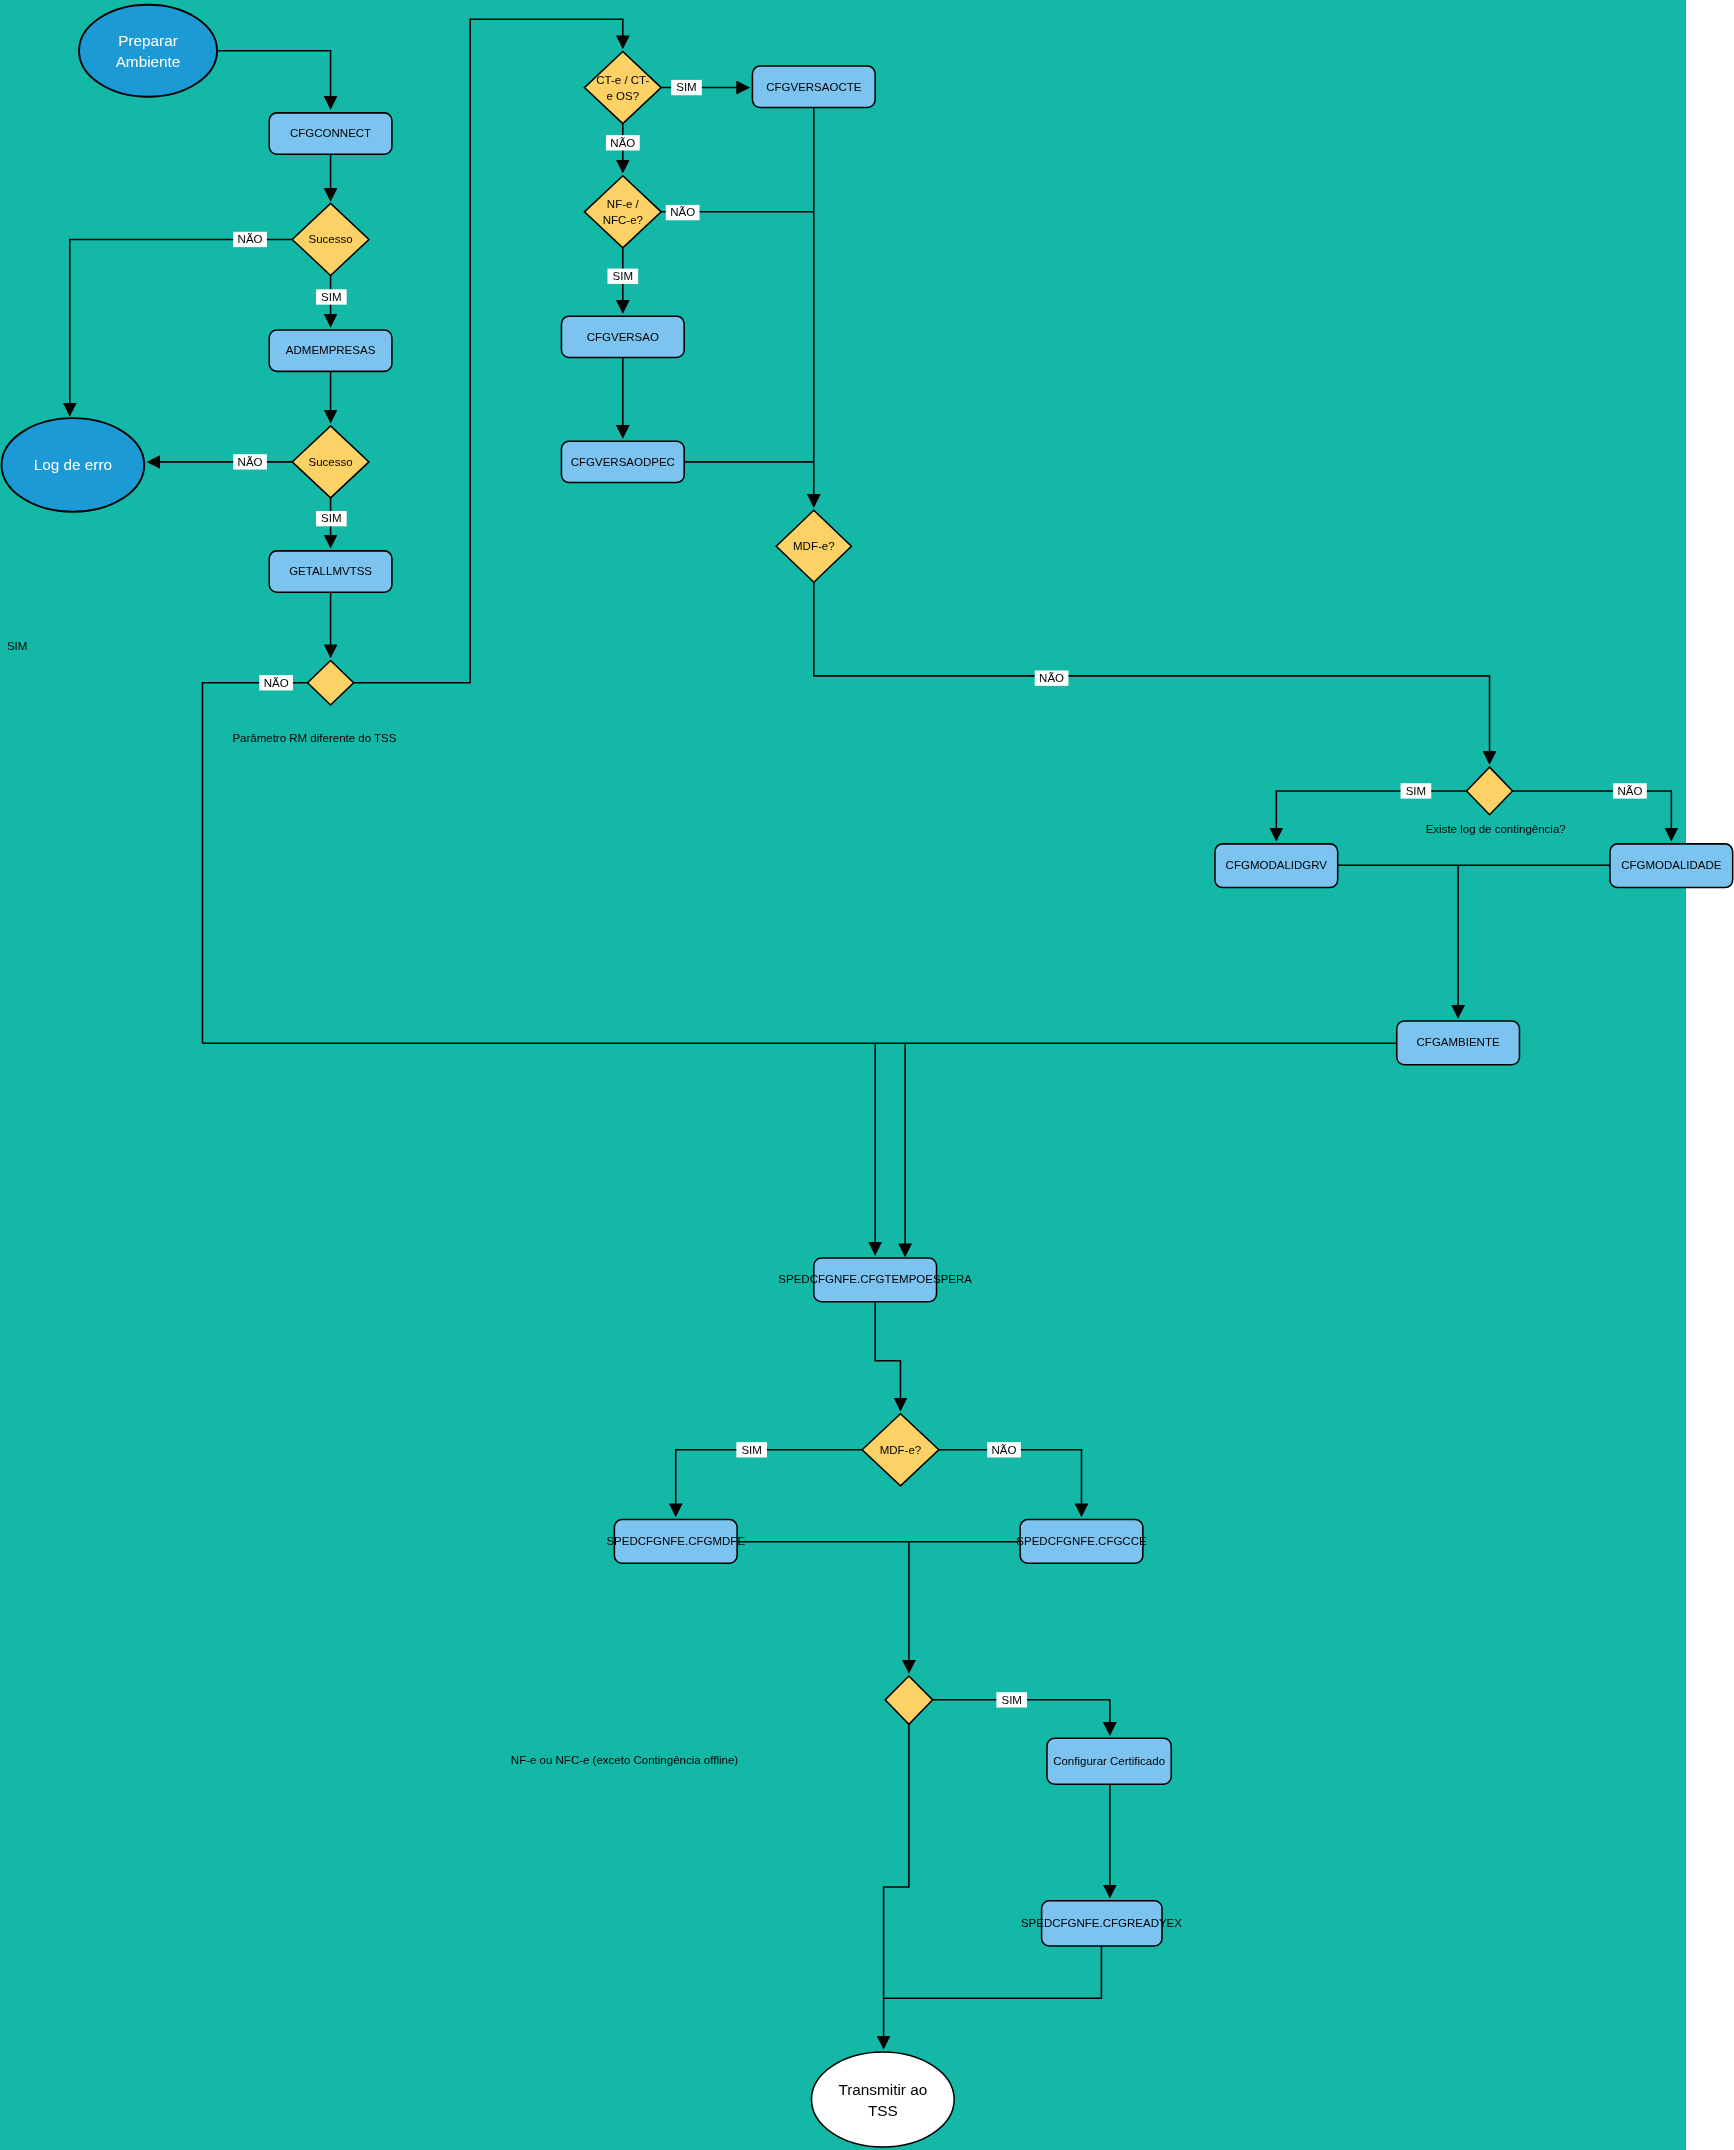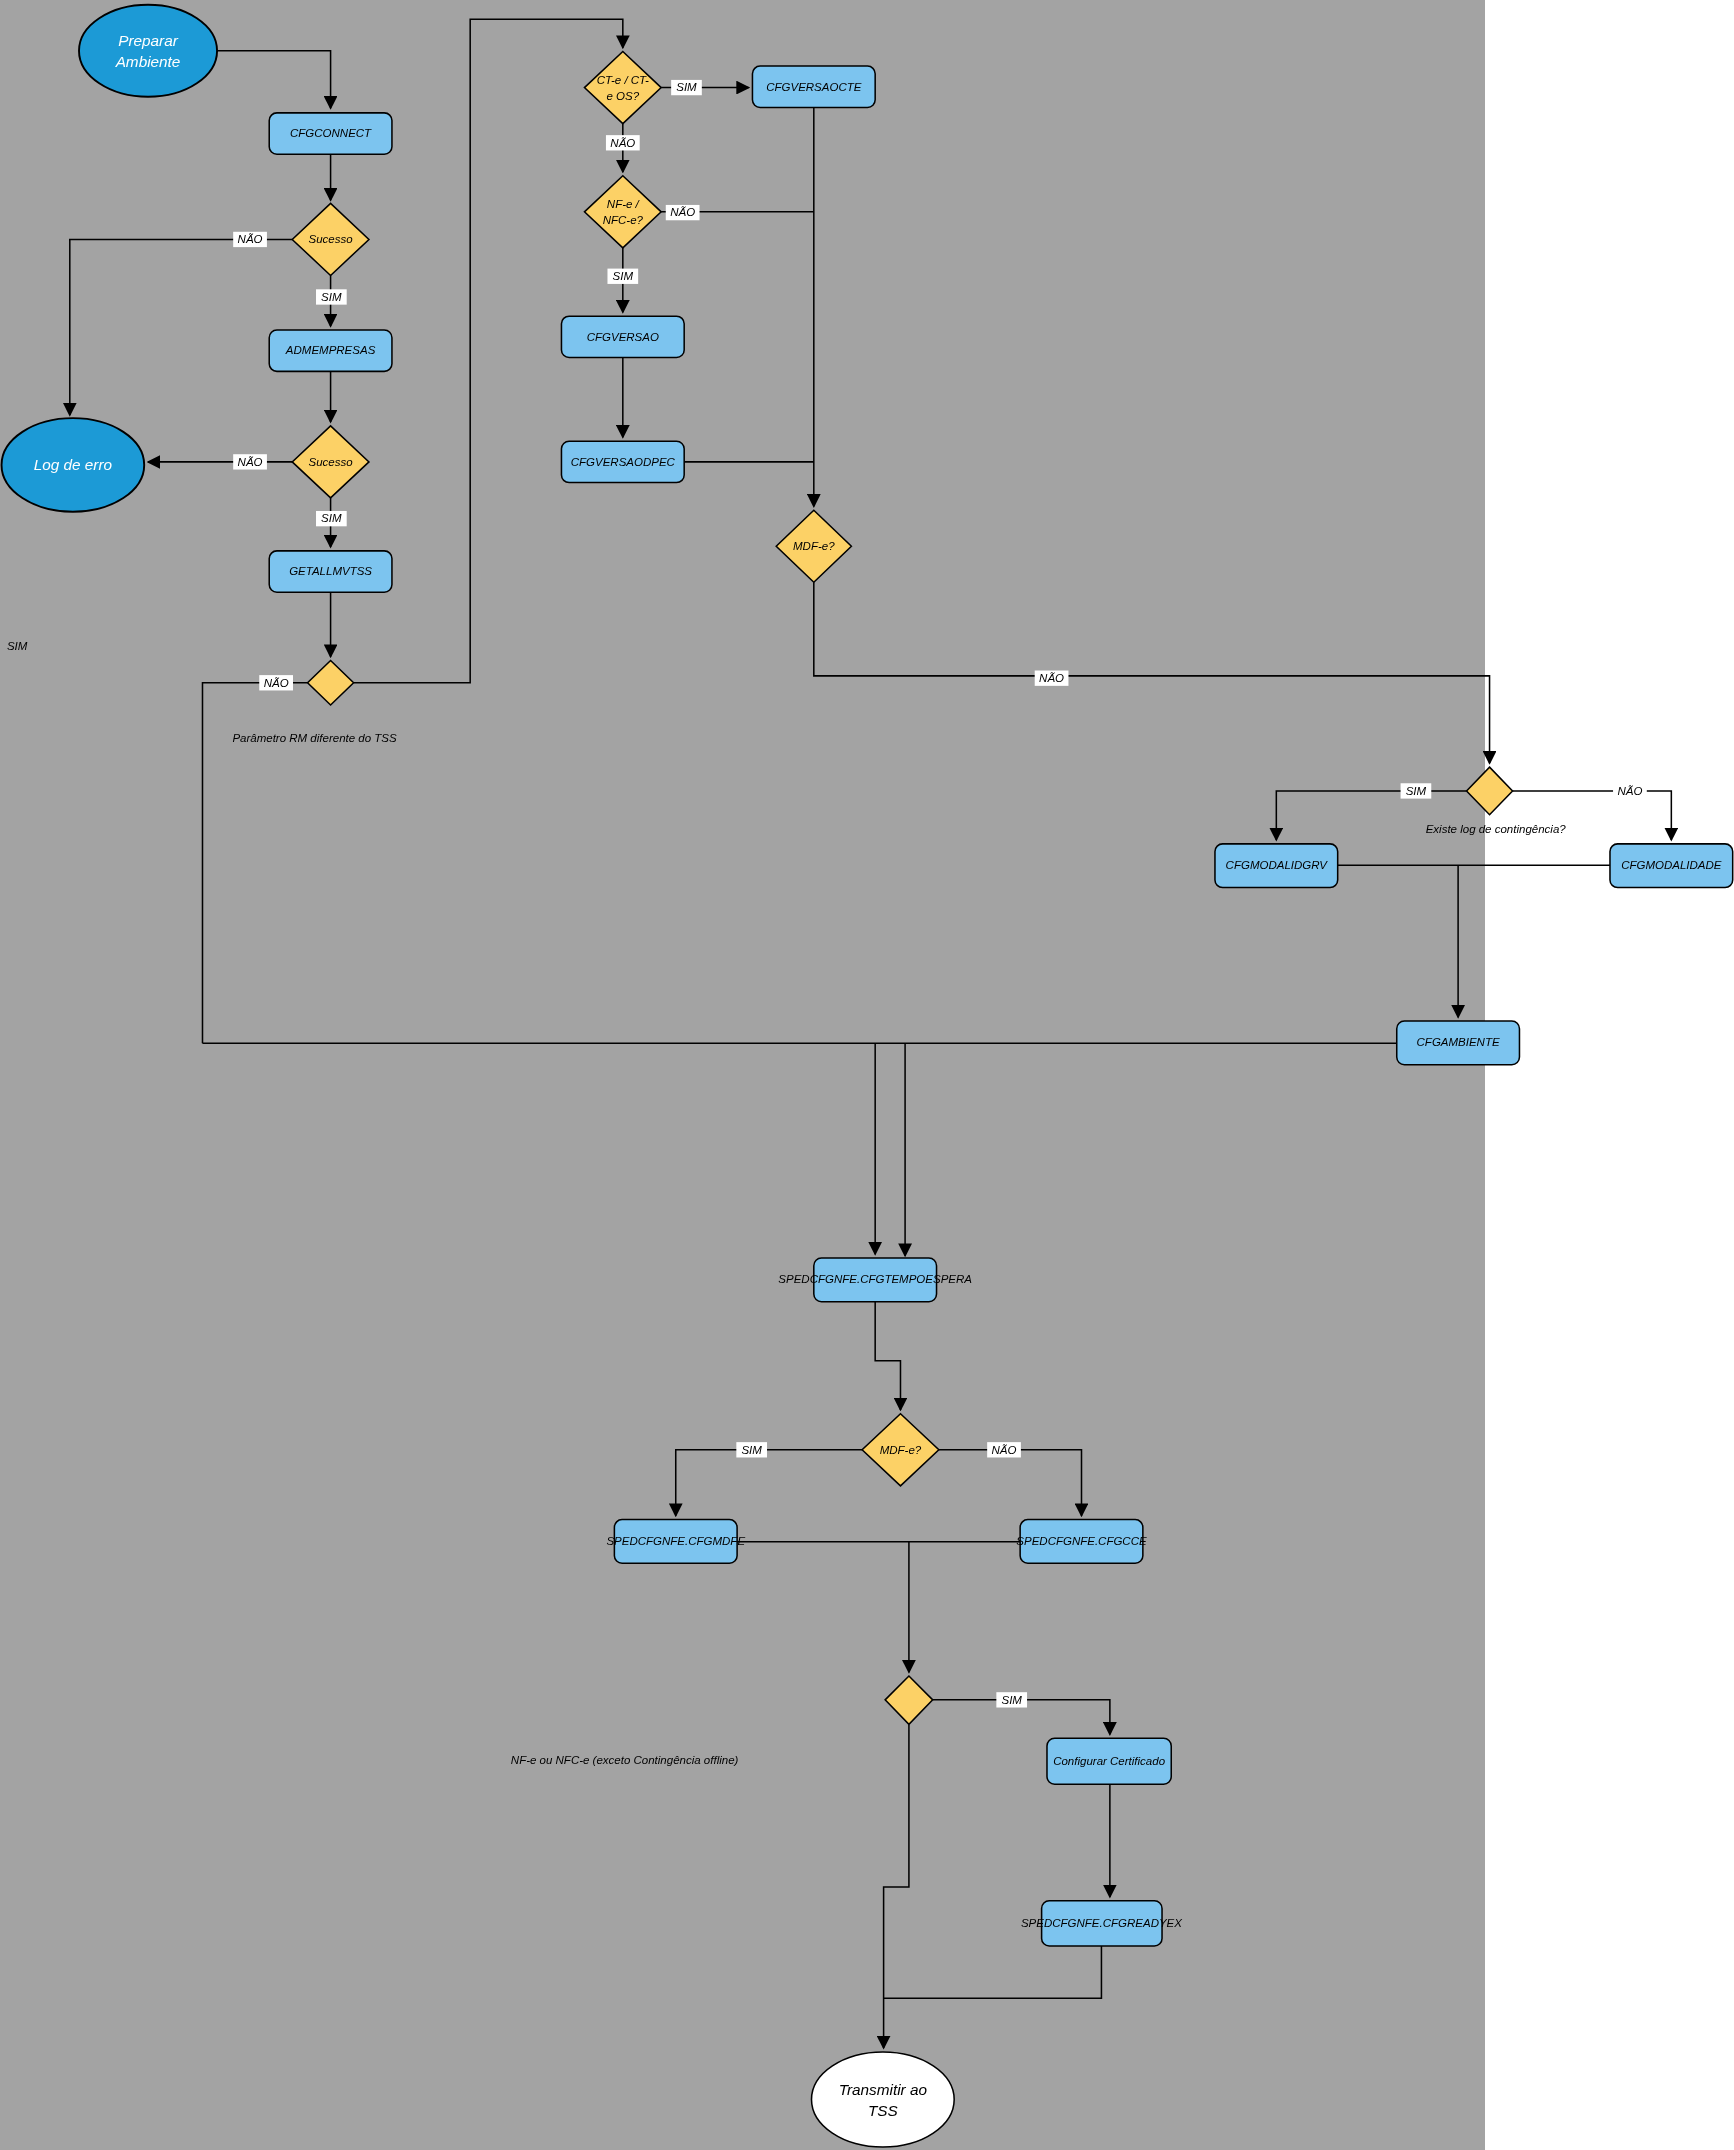--- a/index.html
+++ b/index.html
@@ -3,24 +3,23 @@
 <meta charset="utf-8">
 <style>
   html, body {
     margin: 0;
     padding: 0;
     background: #ffffff;
     font-family: "Liberation Sans", sans-serif;
   }
   #canvas {
     position: relative;
-    width: 1485px;
+    width: 1686px;
     height: 2151px;
-    background: #a3a3a3;
-    font-style: italic;
+    background: #14b8a6;
   }
   svg { display: block; }
   .edge {
     fill: none;
     stroke: var(--stroke, #000);
     stroke-width: 2;
   }
   .node-rect {
     fill: var(--process-fill, #7CC4EF);
     stroke: var(--stroke, #000);

